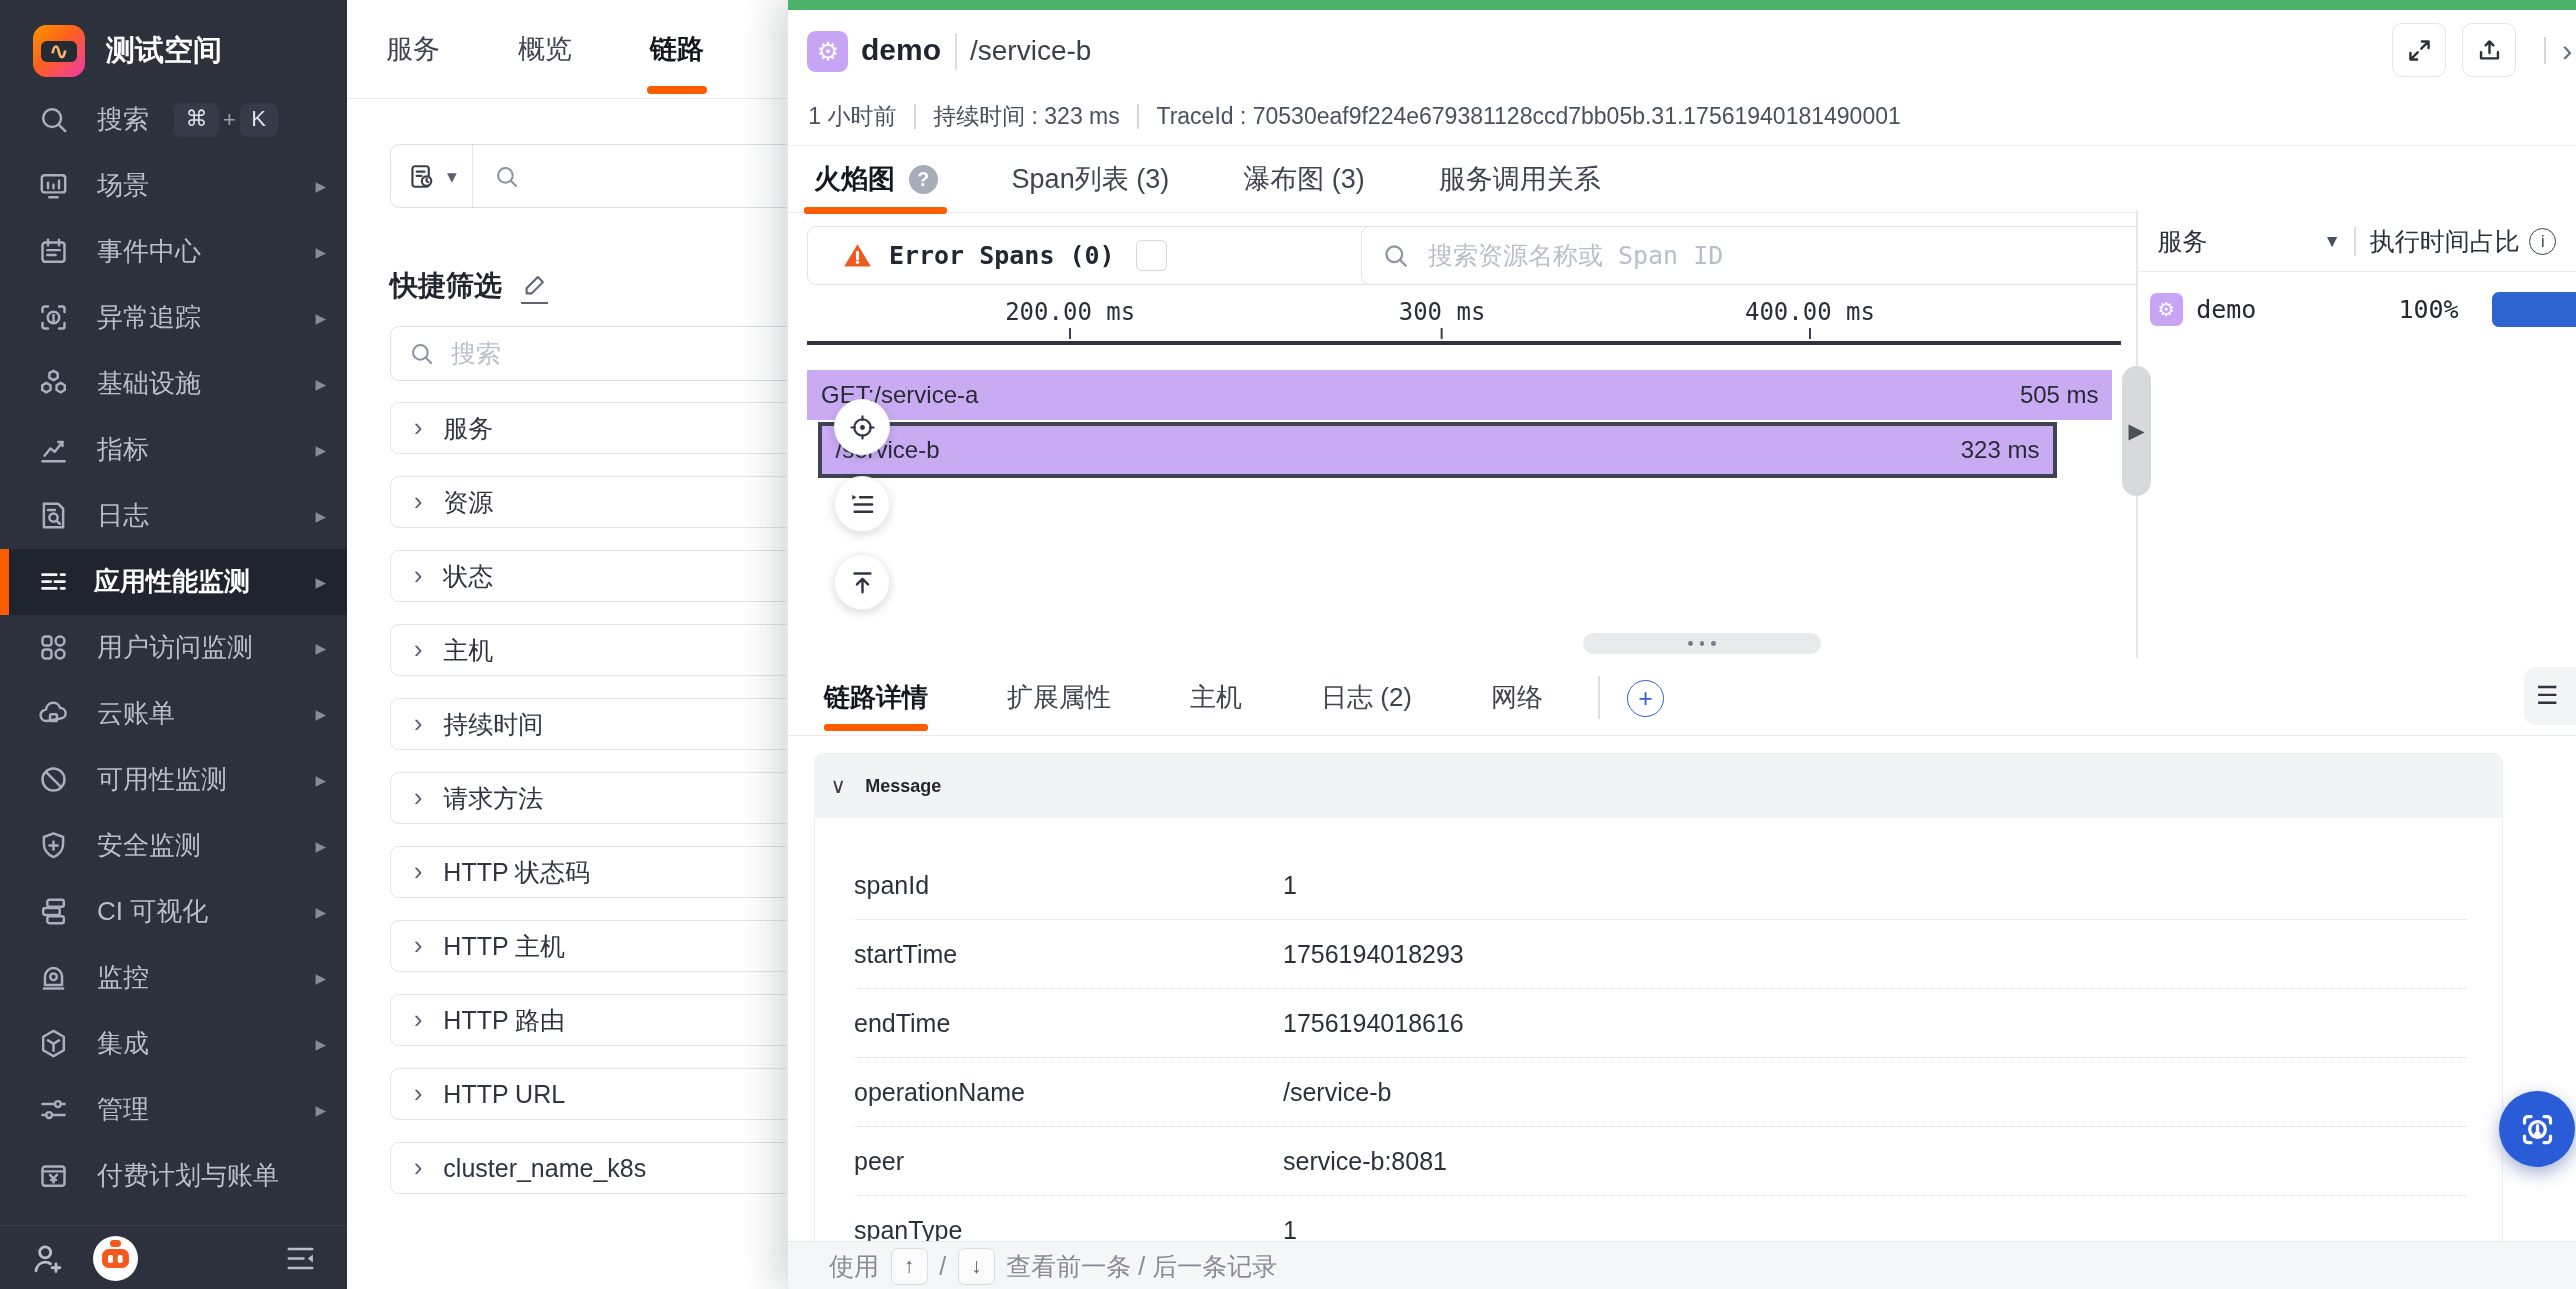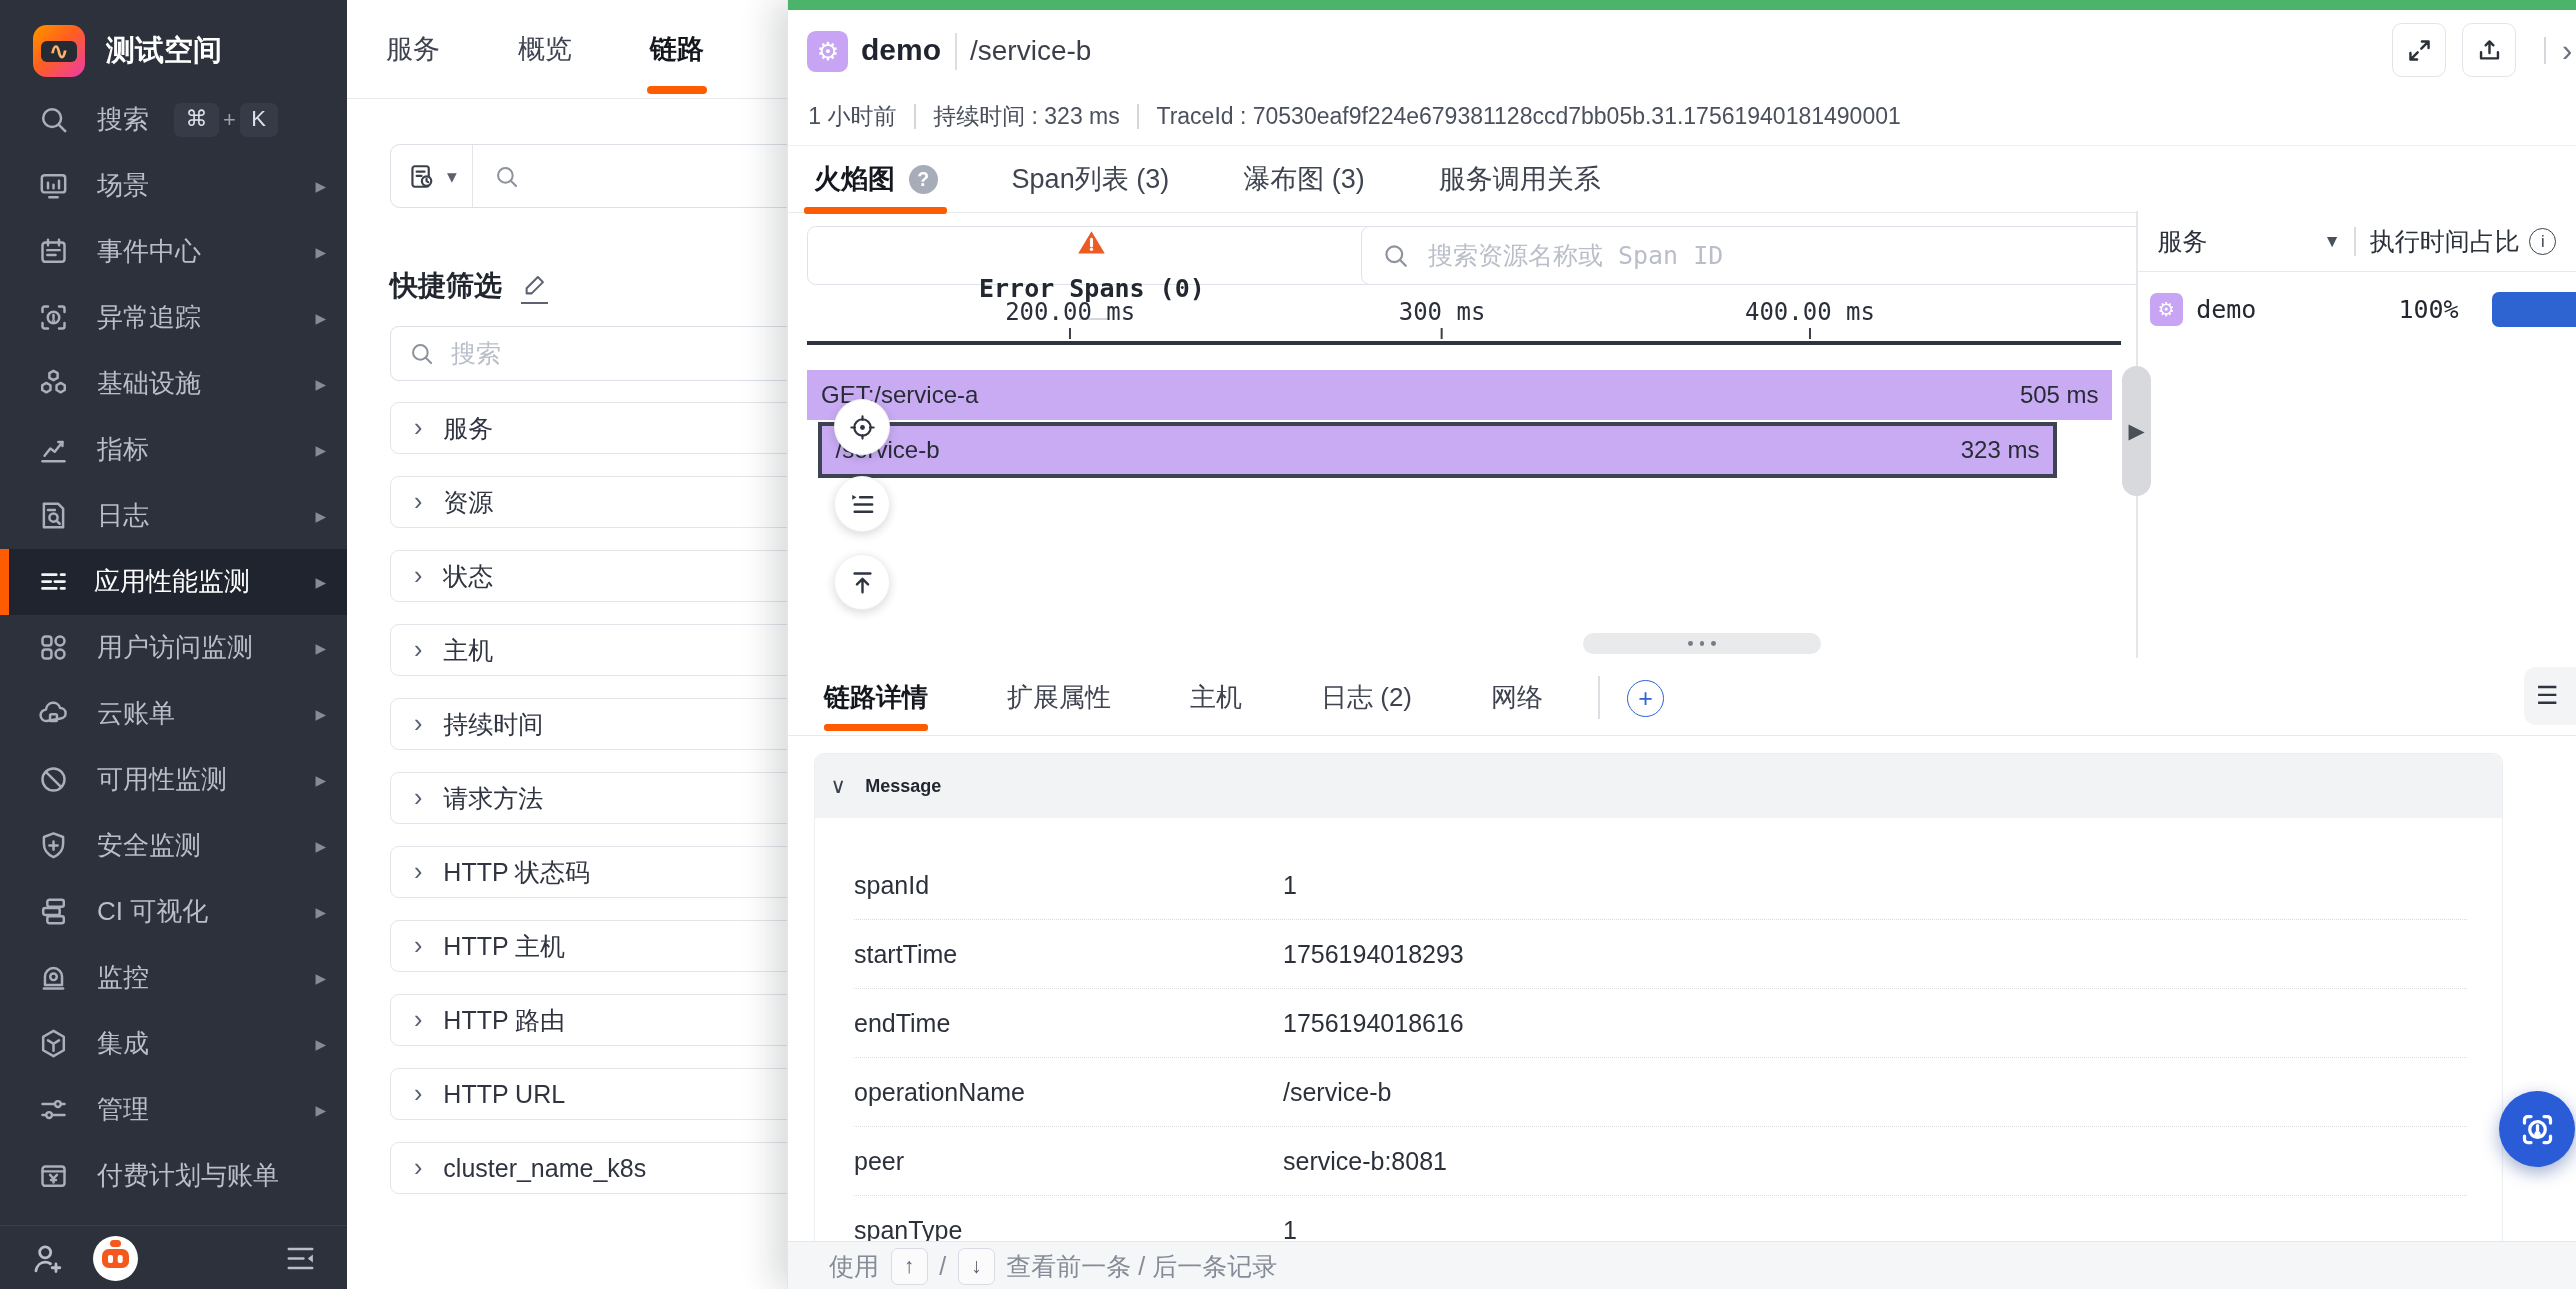--- a/index.html
+++ b/index.html
@@ -13,21 +13,21 @@
   #logo-row{display:flex;align-items:center;gap:21px;padding:25px 0 9.7px 33px;}
   #logo{width:52px;height:52px;border-radius:13.6px;background:linear-gradient(135deg,#ff8a00 10%,#ff5f1f 45%,#ef3da0 95%);position:relative;flex:0 0 auto;}
   #logo:before{content:"";position:absolute;left:7.7px;top:15.5px;right:7.7px;height:21px;border-radius:5.8px;background:#262a33;}
   #logo:after{content:"∿";position:absolute;left:0;right:0;top:12.6px;text-align:center;color:#ffb26b;font-size:23px;font-weight:bold;}
   #workspace-title{color:#fff;font-size:29px;font-weight:bold;}
   .sb-item{position:relative;display:flex;align-items:center;height:66px;padding-left:37px;cursor:pointer;color:#b9bec9;}
   .sb-item .sb-ic{width:33px;height:33px;color:#a9afbb;flex:0 0 auto;}
   .sb-item .sb-label{font-size:26px;margin-left:27px;white-space:nowrap;}
   .sb-item .sb-arrow{position:absolute;right:21px;font-size:21px;color:#858b97;}
   .sb-item.active{background:#20242e;color:#fff;}
-  .sb-item.active .sb-label{color:#fff;font-weight:normal;margin-left:24px;}
+  .sb-item.active .sb-label{color:#fff;font-weight:bold;margin-left:24px;}
   .sb-item.active .sb-ic{color:#f2f3f6;}
   .sb-item.active:before{content:"";position:absolute;left:0;top:0;bottom:0;width:8.7px;background:#fd5c02;}
   #sb-search{position:relative;display:flex;align-items:center;height:66px;padding-left:37px;color:#b9bec9;cursor:pointer;}
   #sb-search .sb-ic{width:33px;height:33px;color:#a9afbb;}
   #sb-search .sb-label{font-size:26px;margin-left:27px;}
   .keycap{display:inline-block;background:#353b47;border-radius:6.8px;color:#dfe2e8;font-size:22px;
           padding:3.9px 11.6px;margin:0 3.9px;line-height:1.2;}
   #sb-search .plus{color:#9aa0ac;font-size:22px;}
   #sidebar-footer{position:absolute;left:0;right:0;bottom:0;height:64px;border-top:1px solid #3a3f4a;
                   display:flex;align-items:center;padding:0 29px;}
@@ -86,21 +86,21 @@
   .meta-sep{width:1.9px;height:25px;background:#d3d6db;}
   #drawer-tabs-row{position:absolute;left:0;top:145px;right:0;height:66px;border-top:1px solid #eef0f2;border-bottom:1.9px solid #e8eaed;}
   #drawer-tabs{position:absolute;left:26px;top:0;height:100%;display:flex;gap:74px;}
   .dtab{display:flex;align-items:center;gap:13.6px;font-size:27px;color:#3f4450;cursor:pointer;position:relative;}
   .dtab.active{color:#14171d;font-weight:bold;}
   .dtab.active:after{content:"";position:absolute;left:-9.7px;right:-9.7px;bottom:-1.9px;height:6.8px;background:#fd5c02;border-radius:2.9px;}
   .help{width:29px;height:29px;border-radius:50%;background:#a7adb8;color:#fff;font-size:19.4px;font-weight:bold;
         display:flex;align-items:center;justify-content:center;cursor:pointer;}
   
   #error-box{position:absolute;left:19.4px;top:226px;width:539px;height:57px;border:1.9px solid #dfe2e8;border-radius:8.7px;
-             display:flex;align-items:center;gap:15.5px;padding:0 14px;background:#fff;flex-direction:column;}
+             display:flex;align-items:center;gap:15.5px;padding:0 34px;background:#fff;}
   #error-box .i{width:31px;height:31px;}
   #error-label{font-size:25px;font-weight:bold;color:#23272f;white-space:nowrap;}
   #error-check{width:29px;height:29px;border:1.9px solid #d3d6dc;border-radius:5.8px;background:#fff;cursor:pointer;margin-left:5.8px;}
   #span-search{position:absolute;left:573px;top:226px;width:1543px;height:57px;border:1.9px solid #dfe2e8;border-radius:8.7px;
                display:flex;align-items:center;gap:15.5px;padding:0 0 0 19.4px;background:#fff;}
   #span-search .i{width:29px;height:29px;color:#8c929e;}
   #span-search input{font-family:"DejaVu Sans Mono",monospace;}
   
   #flame-axis{position:absolute;left:19.4px;top:298px;width:1314px;height:45px;}
   .tick{position:absolute;top:0;transform:translateX(-50%);text-align:center;}

